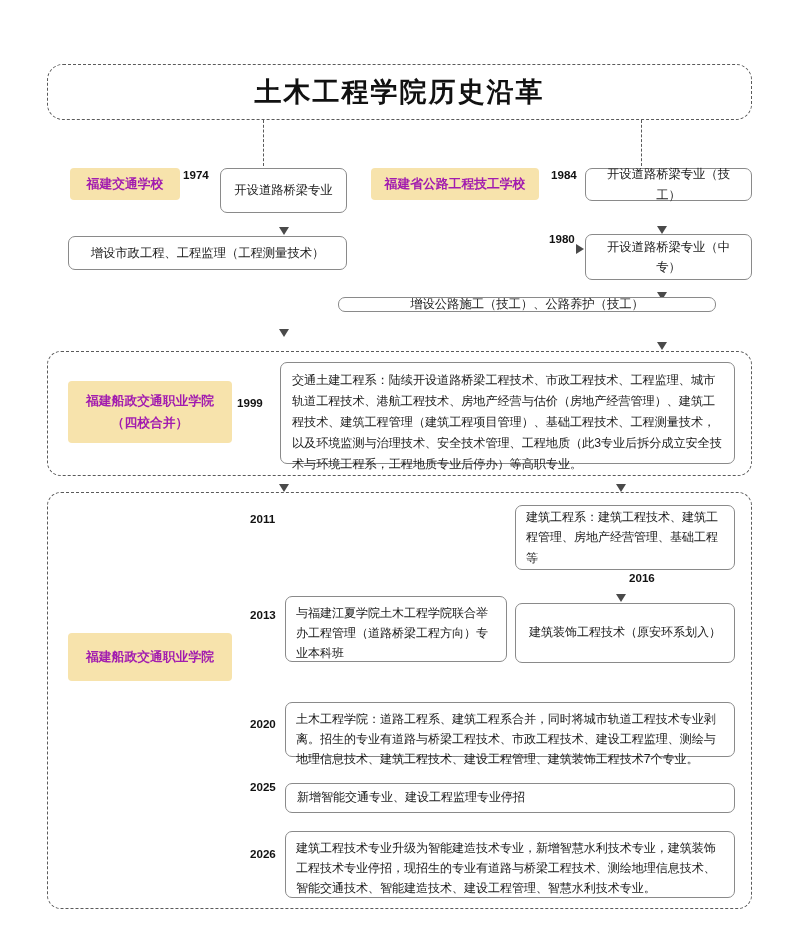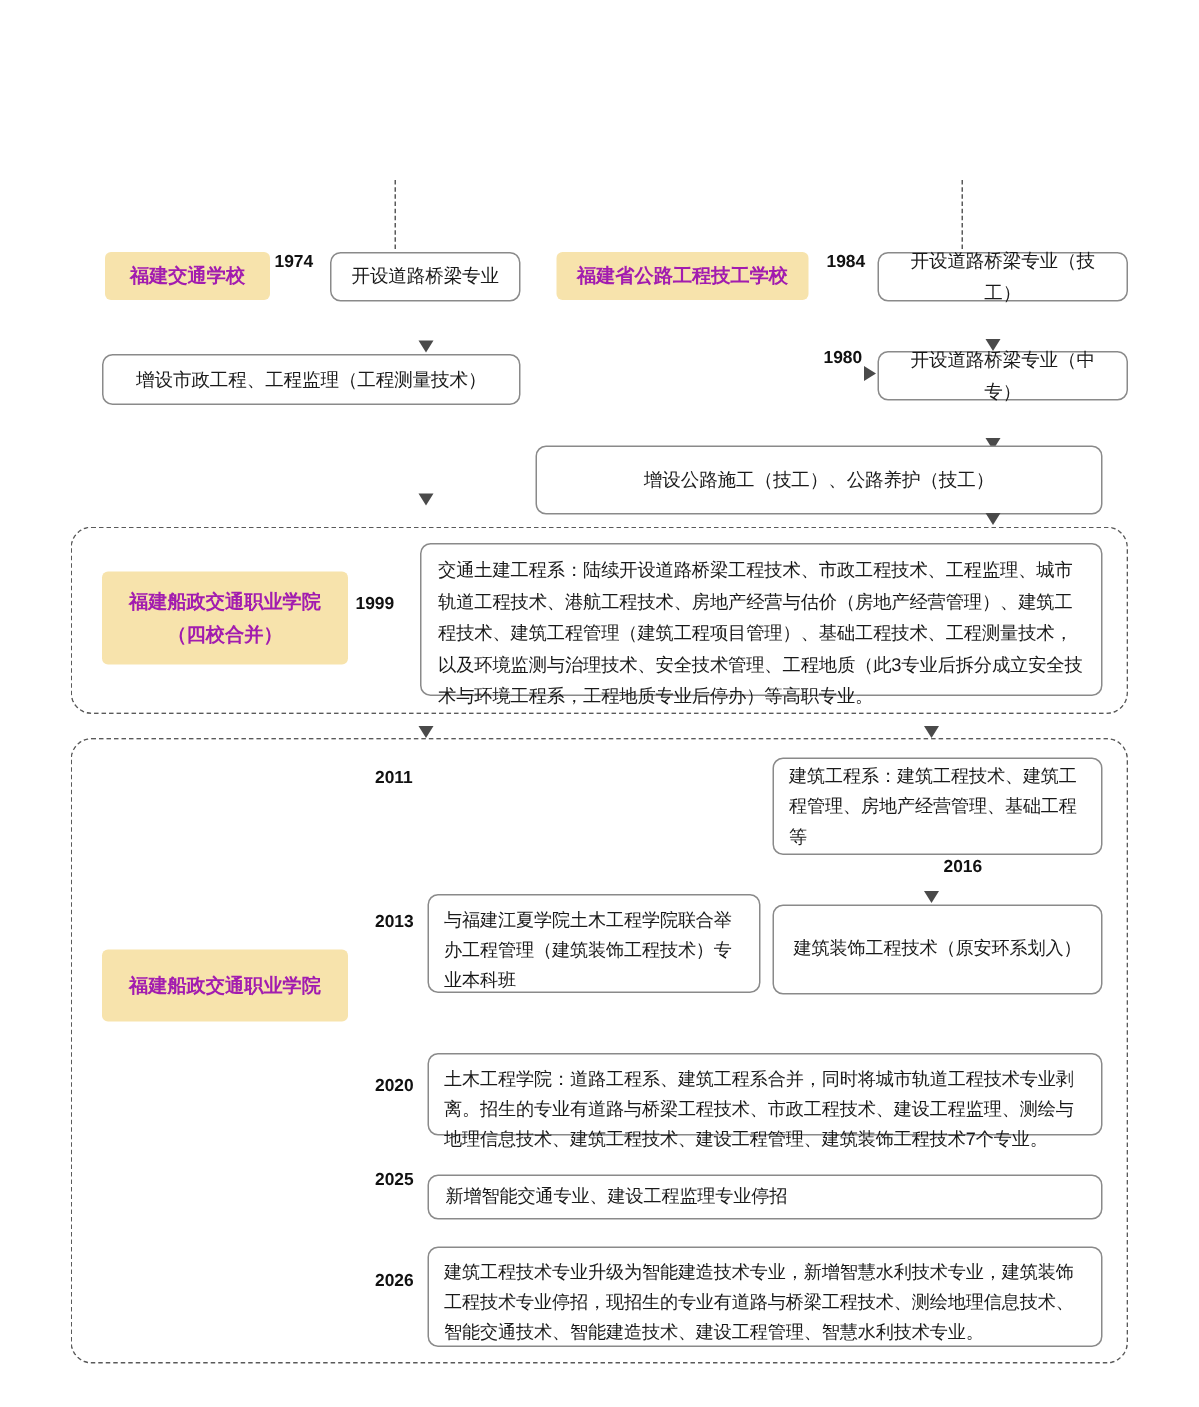--- a/index.html
+++ b/index.html
@@ -88,33 +88,36 @@
     border-top:5px solid transparent;
     border-bottom:5px solid transparent;
     border-left:8px solid #4a4a4a;
   }
 </style>
 </head>
 <body>
 
 <div id="canvas">
 
+  <div class="title-box" style="left:47px;top:64px;width:705px;height:56px;">
+    <span class="title-text">土木工程学院历史沿革</span>
+  </div>
 
   <div class="dash-v" style="left:263px;top:120px;height:46px;"></div>
   <div class="dash-v" style="left:641px;top:120px;height:46px;"></div>
 
   <div class="tag" style="left:70px;top:168px;width:110px;height:32px;">
     <span>福建交通学校</span>
   </div>
 
   <div class="hln" style="left:180px;top:184px;width:28px;"></div>
   <span class="year" style="left:183px;top:168px;">1974</span>
   <div class="hln" style="left:208px;top:184px;width:12px;"></div>
 
-  <div class="box center" style="left:220px;top:168px;width:127px;height:33px;">
+  <div class="box center" style="left:220px;top:168px;width:127px;height:45px;">
     <span>开设道路桥梁专业</span>
   </div>
 
   <div class="vln" style="left:283px;top:201px;height:28px;"></div>
   <div class="arrow-down" style="left:278.5px;top:227px;"></div>
 
   <div class="box center" style="left:68px;top:236px;width:279px;height:34px;">
     <span>增设市政工程、工程监理（工程测量技术）</span>
   </div>
 
@@ -135,28 +138,28 @@
   <span class="year" style="left:549px;top:232px;">1980</span>
   <div class="arrow-right" style="left:576px;top:244px;"></div>
 
   <div class="box center" style="left:585px;top:168px;width:167px;height:33px;">
     <span>开设道路桥梁专业（技工）</span>
   </div>
 
   <div class="vln" style="left:661px;top:201px;height:27px;"></div>
   <div class="arrow-down" style="left:656.5px;top:226px;"></div>
 
-  <div class="box center" style="left:585px;top:234px;width:167px;height:33px;">
+  <div class="box center" style="left:585px;top:234px;width:167px;height:46px;">
     <span>开设道路桥梁专业（中专）</span>
   </div>
 
   <div class="vln" style="left:661px;top:267px;height:27px;"></div>
   <div class="arrow-down" style="left:656.5px;top:292px;"></div>
 
-  <div class="box center" style="left:357px;top:297px;width:378px;height:46px;">
+  <div class="box center" style="left:338px;top:297px;width:378px;height:15px;">
     <span>增设公路施工（技工）、公路养护（技工）</span>
   </div>
 
   <div class="vln" style="left:661px;top:330px;height:14px;"></div>
   <div class="arrow-down" style="left:656.5px;top:342px;"></div>
 
   <div class="dashed-group" style="left:47px;top:351px;width:705px;height:125px;"></div>
 
   <div class="tag" style="left:68px;top:381px;width:164px;height:62px;flex-direction:column;line-height:1.7;">
     <span>福建船政交通职业学院</span>
@@ -184,21 +187,21 @@
 
   <div class="hln" style="left:232px;top:657px;width:18px;"></div>
   <div class="vln" style="left:249px;top:531px;height:334px;"></div>
 
   <div class="hln" style="left:249px;top:531px;width:36px;"></div>
   <span class="year" style="left:250px;top:512px;">2011</span>
 
   <div class="hln" style="left:249px;top:627px;width:36px;"></div>
   <span class="year" style="left:250px;top:608px;">2013</span>
   <div class="box para" style="left:285px;top:596px;width:222px;height:66px;padding:6px 10px;line-height:1.66;font-size:12.1px;">
-    <span>与福建江夏学院土木工程学院联合举办工程管理（建筑装饰工程技术）专业本科班</span>
+    <span>与福建江夏学院土木工程学院联合举办工程管理（道路桥梁工程方向）专业本科班</span>
   </div>
 
   <div class="hln" style="left:249px;top:736px;width:36px;"></div>
   <span class="year" style="left:250px;top:717px;">2020</span>
   <div class="box para" style="left:285px;top:702px;width:450px;height:55px;padding:6px 10px;line-height:1.66;font-size:12.1px;">
     <span>土木工程学院：道路工程系、建筑工程系合并，同时将城市轨道工程技术专业剥离。招生的专业有道路与桥梁工程技术、市政工程技术、建设工程监理、测绘与地理信息技术、建筑工程技术、建设工程管理、建筑装饰工程技术7个专业。</span>
   </div>
 
   <div class="hln" style="left:249px;top:798px;width:36px;"></div>
   <span class="year" style="left:250px;top:780px;">2025</span>

